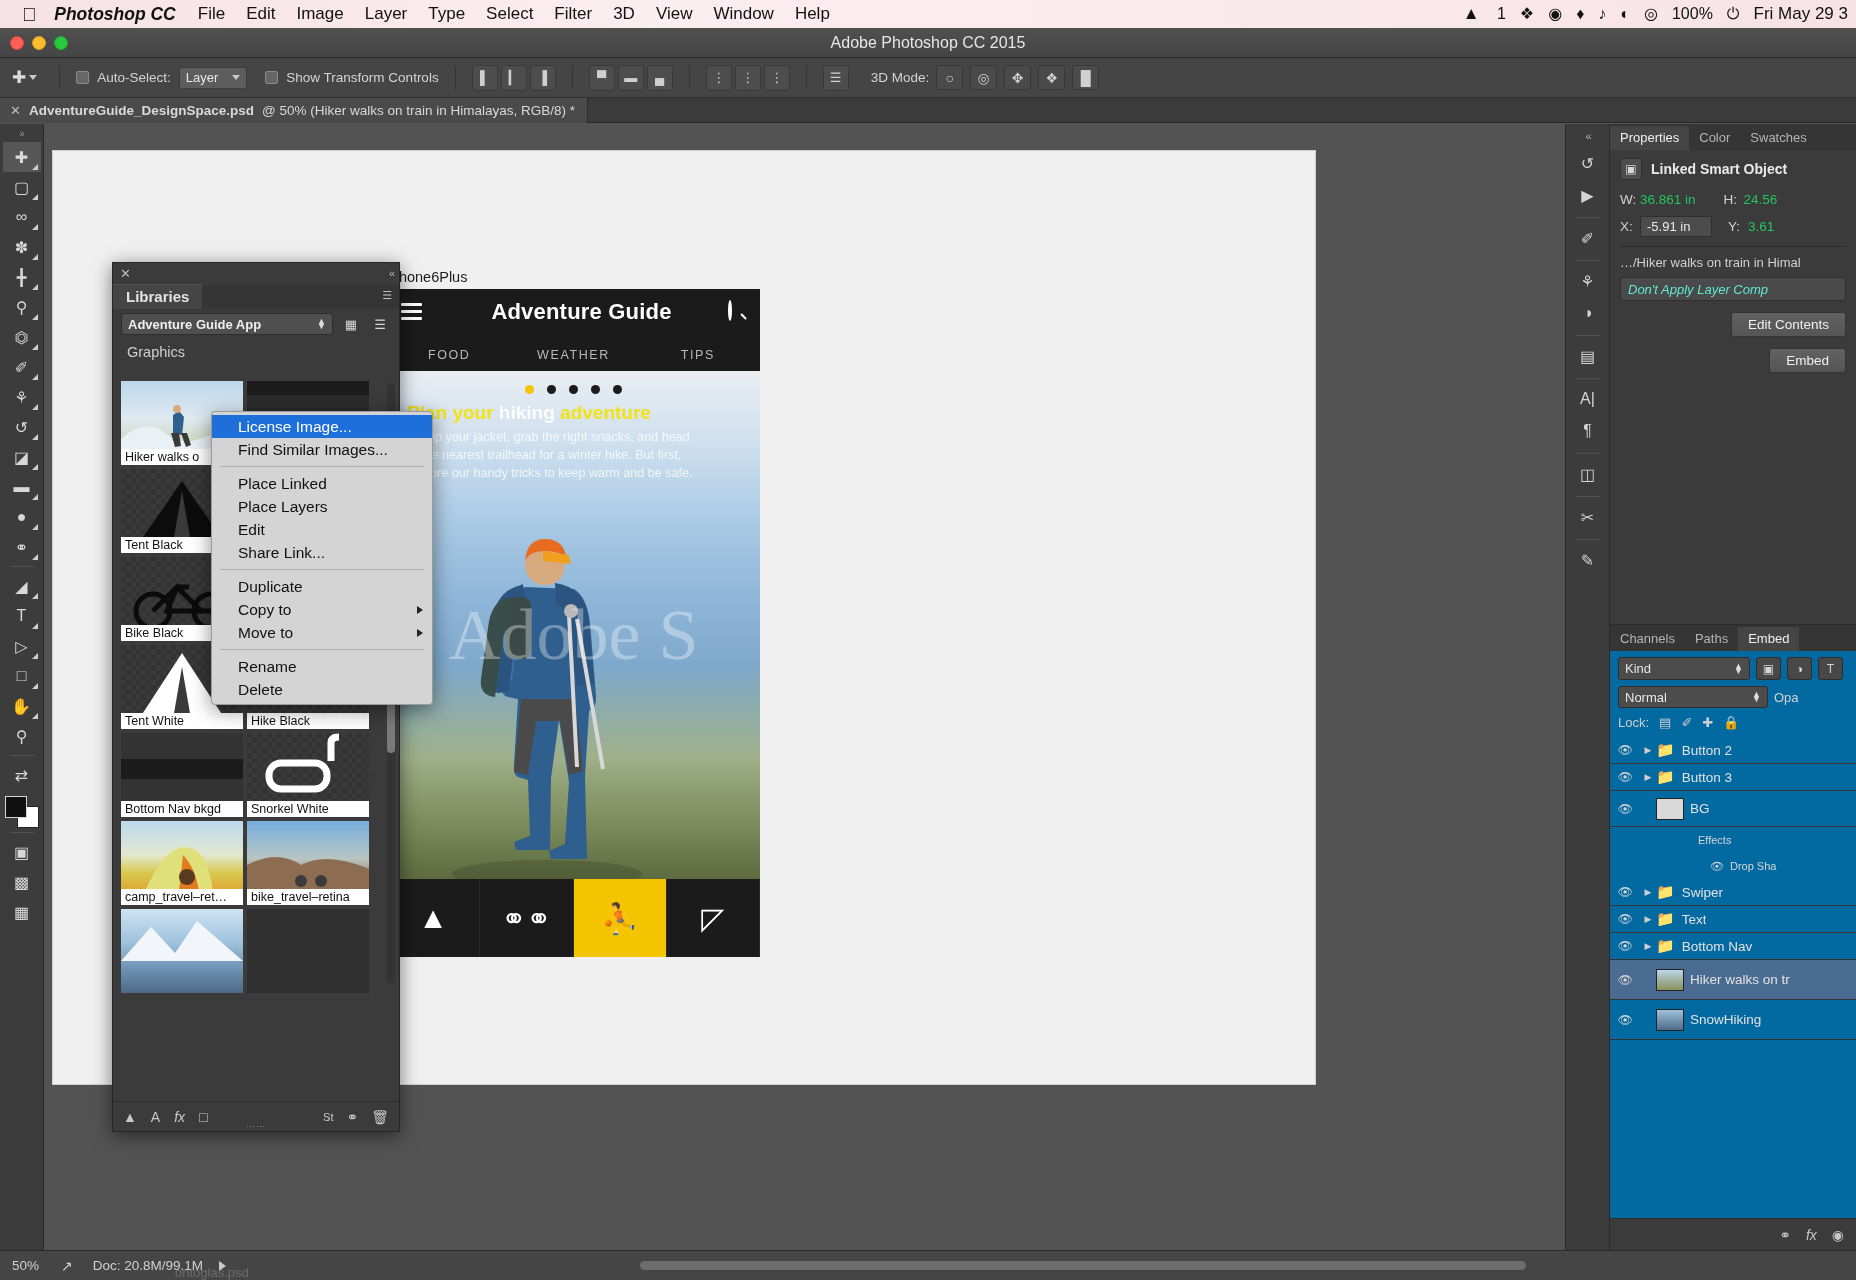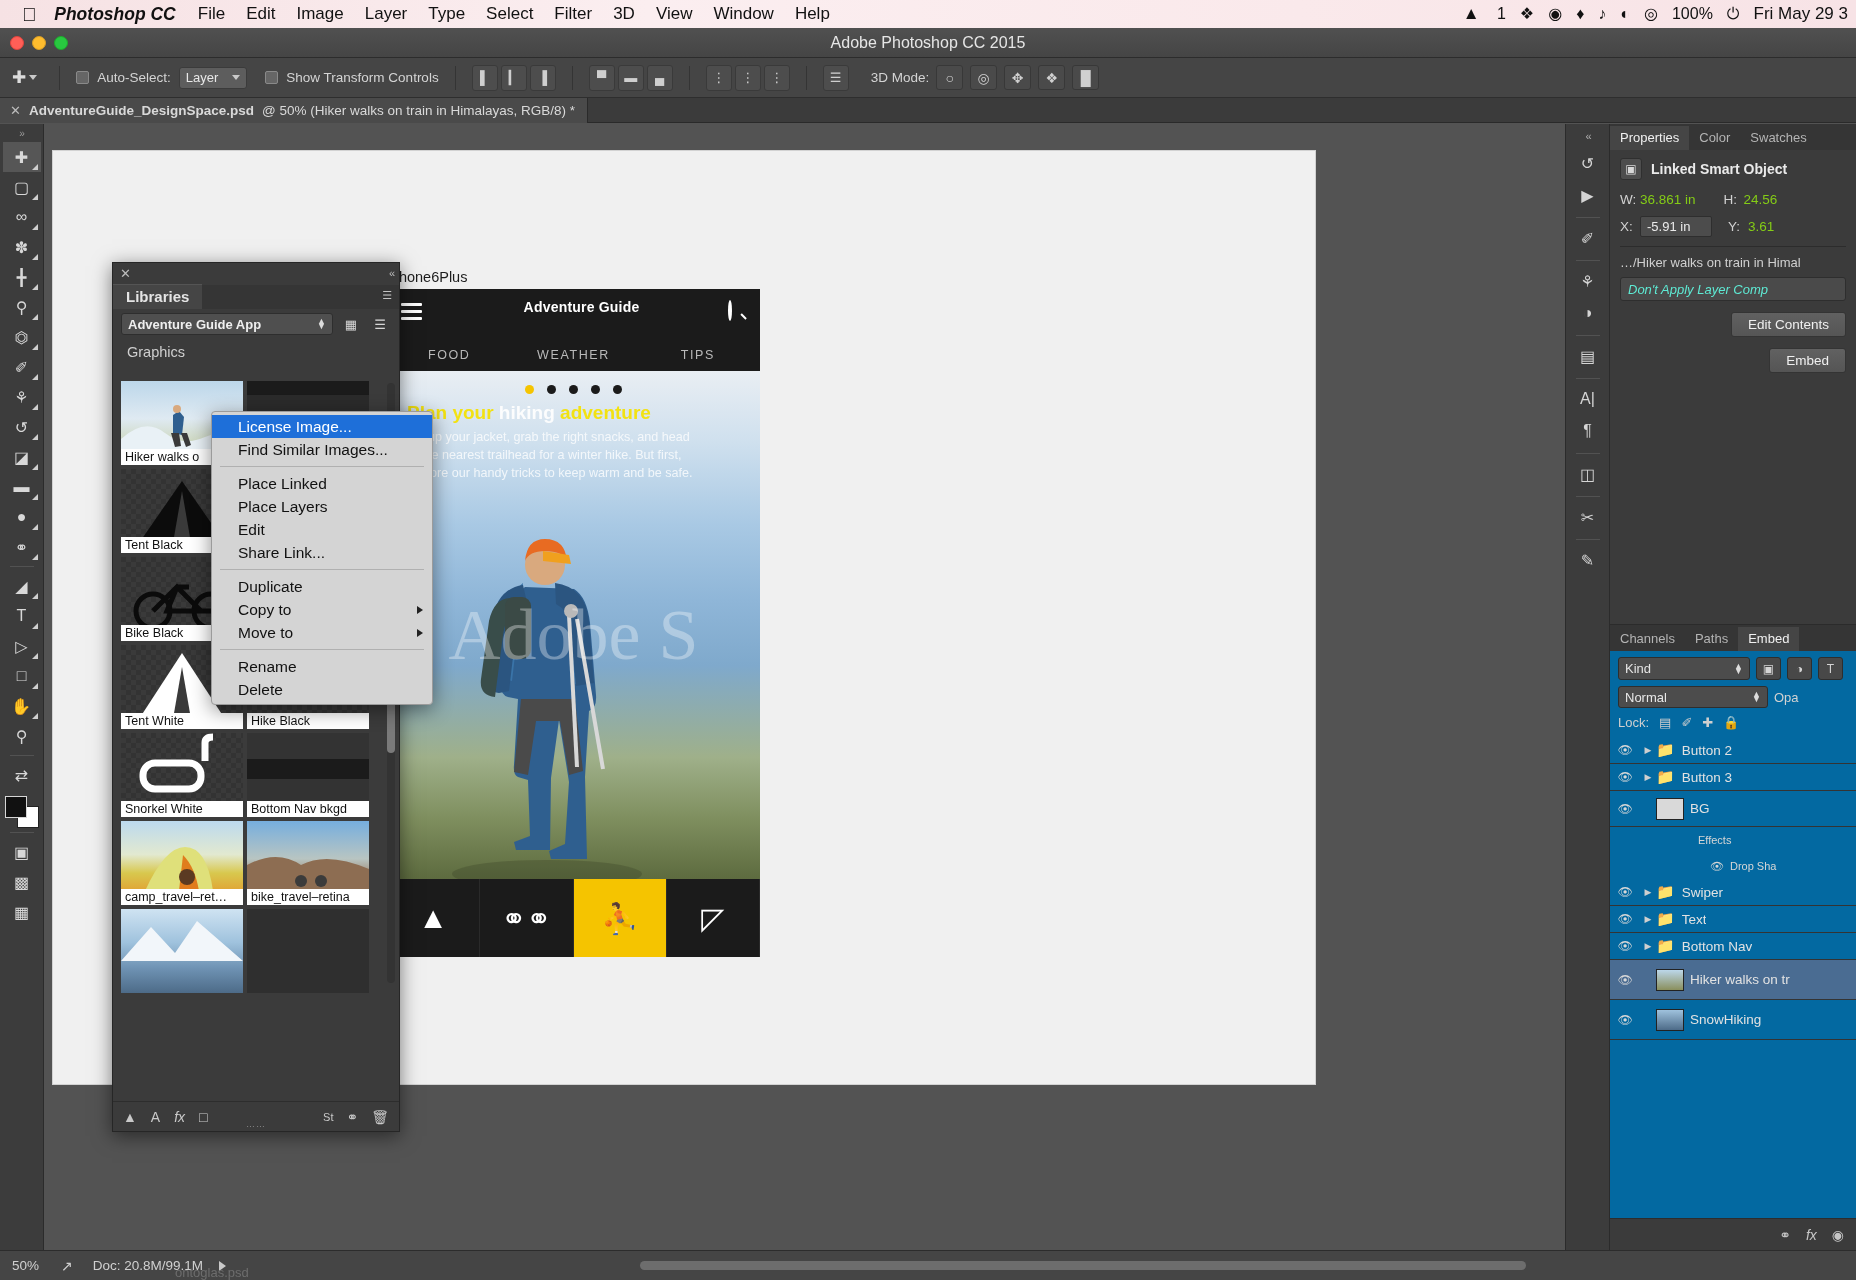--- a/index.html
+++ b/index.html
@@ -82,21 +82,21 @@
 
   
   .canvaswrap { position:absolute; left:44px; top:96px; right:247px; bottom:30px; background:#535353; }
   .artboard { position:absolute; left:8px; top:26px; width:1264px; height:935px;
               background:#f0f0f0; border:1px solid #d2d2d2; }
   .ab-label { position:absolute; left:333px; top:118px; font-size:14.5px; color:#1d1d1d; }
   .phone { position:absolute; left:334px; top:138px; width:373px; height:668px; background:#fff; }
 
   .ph-head { height:82px; background:#1b1b1b; position:relative; }
   .ph-head .title { position:absolute; left:16px; right:0; top:10px; text-align:center;
-                    color:#fff; font-size:14px; font-weight:bold; letter-spacing:.2px;}
+                    color:#fff; font-size:22px; font-weight:bold; letter-spacing:.2px;}
   .ph-burger { position:absolute; left:14px; top:14px; width:21px; }
   .ph-burger i { display:block; height:2.5px; background:#fff; margin-bottom:4.5px; border-radius:1px;}
   .ph-search { position:absolute; right:14px; top:13px; width:18px;height:18px; }
   .ph-search .c { width:13px;height:13px;border:2.2px solid #fff;border-radius:50%;}
   .ph-search .h { position:absolute; right:0; bottom:0; width:7px;height:2.2px;background:#fff;
                   transform:rotate(45deg); transform-origin:right center;}
   .ph-tabs { position:absolute; left:0; right:0; bottom:9px; display:flex; }
   .ph-tabs span { flex:1; text-align:center; color:#b9b9b9; font-size:12.5px; letter-spacing:1.6px; }
 
   .ph-hero { position:relative; height:508px; overflow:hidden;
@@ -188,21 +188,21 @@
   .p-tabs { height:26px; background:#353535; display:flex; align-items:flex-end; }
   .p-tab { font-size:13px; color:#b4b4b4; padding:4px 10px 5px; }
   .p-tab.on { background:#454545; color:#f0f0f0; }
   .p-body { padding:8px 10px; }
   .lso { display:flex; align-items:center; gap:9px; margin-bottom:12px;}
   .lso .ic { width:22px;height:22px;background:#4d4d4d;border:1px solid #2f2f2f;border-radius:3px;
              display:flex;align-items:center;justify-content:center;color:#d8d8d8;font-size:12px;}
   .lso .tx { color:#eaeaea; font-size:14px; font-weight:bold; }
   .frow { display:flex; align-items:center; gap:6px; margin-bottom:9px; color:#d2d2d2; font-size:13.5px;}
   .frow .lbl { width:14px; }
-  .fval { color:#84cc16; }
+  .fval { color:#22c55e; }
   .fbox { background:#4c4c4c; border:1px solid #2e2e2e; border-radius:2px; padding:2px 6px;
           color:#eaeaea; font-size:13px; min-width:72px; }
   .pathline { color:#d0d0d0; font-size:13px; margin:8px 0 7px; white-space:nowrap; overflow:hidden;}
   .selbox { background:#4a4a4a; border:1px solid #2e2e2e; border-radius:3px; height:24px;
             display:flex; align-items:center; padding:0 7px; color:#5eead4; font-size:13px;font-style:italic; }
   .btnrow { display:flex; justify-content:flex-end; margin-top:11px; }
   .pbtn { background:linear-gradient(#616161,#555); border:1px solid #343434; border-radius:3px;
           color:#f0f0f0; font-size:13.5px; padding:4px 16px; }
   .panel-div { height:1px; background:#2c2c2c; margin:6px 0; }
 
@@ -605,31 +605,31 @@
                   <circle cx="61" cy="16" r="7" fill="#0b0b0b"></circle>
                   <path d="M58 26 l8 0 4 26 -6 0 -2 -12 -2 12 -6 0z" fill="#0b0b0b"></path>
                 </svg>
               <span class="cap">Hike Black</span>
               </div>
           </div>
 
 
           <div class="grow">
             <div class="cell">
+              <div style="position:absolute;inset:0;background:#333"></div>
+              <div style="position:absolute;left:0;right:0;top:26px;height:20px;background:#1b1b1b"></div>
+              <span class="cap">Bottom Nav bkgd</span>
+              </div>
+            <div class="cell">
                 <span class="chk"></span>
               <svg viewBox="0 0 122 84" style="position:absolute;inset:0">
                 <rect x="22" y="30" width="58" height="26" rx="12" fill="none" stroke="#fff" stroke-width="7"></rect>
                 <path d="M84 28 l0 -18 q0 -6 8 -6" stroke="#fff" stroke-width="7" fill="none"></path>
               </svg>
               <span class="cap">Snorkel White</span>
-              </div>
-            <div class="cell">
-              <div style="position:absolute;inset:0;background:#333"></div>
-              <div style="position:absolute;left:0;right:0;top:26px;height:20px;background:#1b1b1b"></div>
-              <span class="cap">Bottom Nav bkgd</span>
               </div>
           </div>
 
           <div class="grow">
             <div class="cell">
               <div style="position:absolute;inset:0;background:linear-gradient(180deg,#bcd9ee 0%,#e2e9d0 40%,#d8c84e 62%,#e8881f 100%)"></div>
               <svg viewBox="0 0 122 84" style="position:absolute;inset:0">
                 <path d="M24 70 q20 -44 40 -44 q22 0 28 44 z" fill="#dfe07a"></path>
                 <path d="M62 34 q12 12 16 36 l-20 0z" fill="#e07c1d"></path>
                 <circle cx="66" cy="56" r="8" fill="#5b3a22"></circle>

